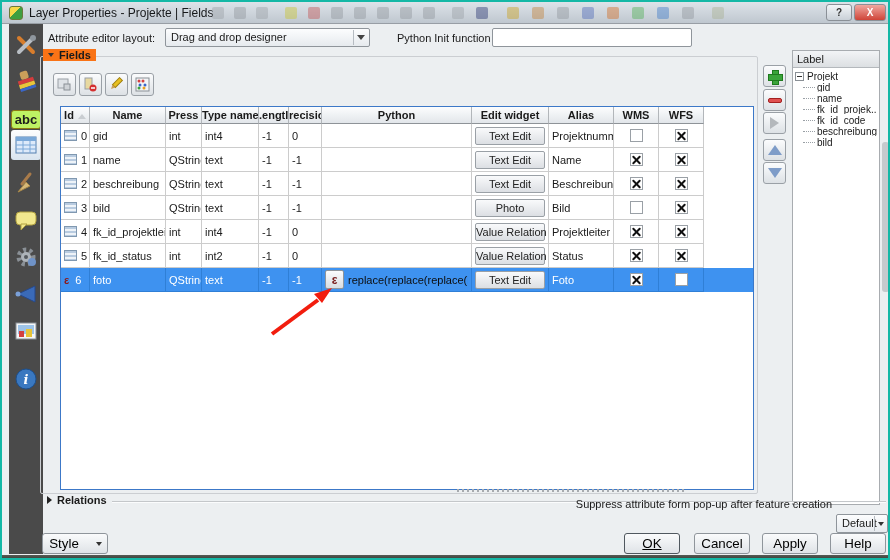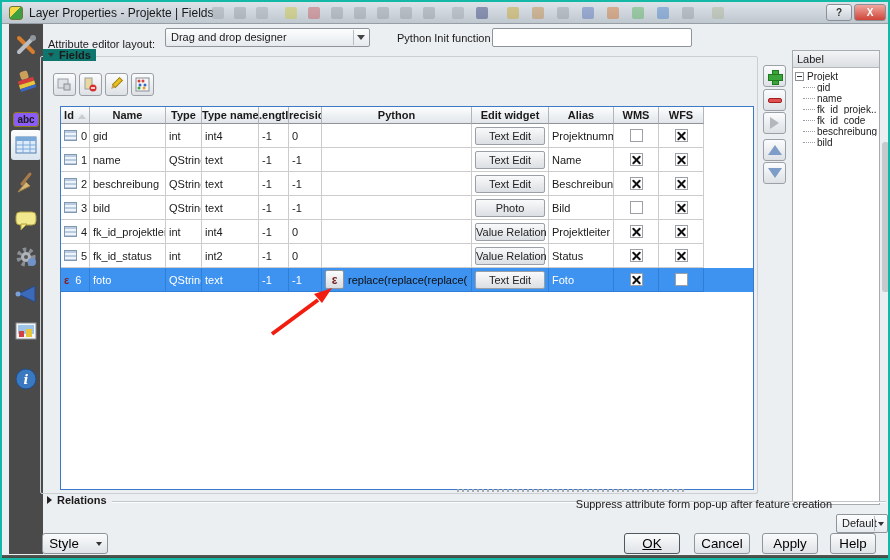--- a/index.html
+++ b/index.html
@@ -16,37 +16,37 @@
   .ghost { position:absolute; top:5px; width:12px; height:12px; border-radius:2px; opacity:.42; filter:blur(.6px); }
   .winbtn { position:absolute; top:2px; height:17px; border:1px solid #8a9097; border-radius:3px;
     text-align:center; line-height:15px; font-size:10px; font-weight:bold; cursor:default; }
   .btn-help { left:824px; width:26px; background:linear-gradient(#f2f5f8,#c9d0d7); color:#333; }
   .btn-close { left:852px; width:32px; background:linear-gradient(#f0a8a0,#cf4438); color:#fff; }
 
   
   .sidebar { position:absolute; left:7px; top:22px; width:34px; height:530px; background:#4a4a4a; }
   .side-item { position:absolute; left:2px; width:30px; height:30px; display:flex; align-items:center; justify-content:center; }
   .side-item.selected { background:linear-gradient(#fdfdfd,#d9e4ef); border-radius:3px; }
-  .abc-badge { background:#8b5cf6; border:1px solid #8d7a12; border-radius:3px; color:#1c1c1c;
-    font-size:10px; font-weight:bold; padding:1px 3px; }
+  .abc-badge { background:#bef264; border:1px solid #8d7a12; border-radius:3px; color:#1c1c1c;
+    font-size:13px; font-weight:bold; padding:1px 3px; }
 
   
   .lbl { position:absolute; white-space:nowrap; }
   .combo { position:absolute; height:19px; background:linear-gradient(#fcfdfe,#e6eaee); border:1px solid #8f959b;
     border-radius:2px; padding:2px 18px 0 5px; }
   .combo .arrow { position:absolute; right:1px; top:1px; bottom:1px; width:15px; border-left:1px solid #b6bcc2;
     display:flex; align-items:center; justify-content:center; }
   .tri-down { width:0; height:0; border-left:4px solid transparent; border-right:4px solid transparent; border-top:5px solid #444; }
   .tri-right { width:0; height:0; border-top:4px solid transparent; border-bottom:4px solid transparent; border-left:5px solid #222; }
   .tri-down-sm { width:0; height:0; border-left:3px solid transparent; border-right:3px solid transparent; border-top:4px solid #333; }
   .textinput { position:absolute; height:19px; background:#fff; border:1px solid #8f959b; border-radius:2px; padding:0 4px; font:inherit; }
 
   
   .groupbox { position:absolute; border:1px solid #cbced2; border-radius:2px; }
-  .group-title { position:absolute; background:#0f766e; padding:0 5px; font-weight:bold; display:flex; align-items:center; gap:5px; }
+  .group-title { position:absolute; background:#f97316; padding:0 5px; font-weight:bold; display:flex; align-items:center; gap:5px; }
 
   
   .tbtn { position:absolute; top:16px; width:23px; height:23px; border:1px solid #9aa0a6; border-radius:3px;
     background:linear-gradient(#fbfcfd,#dde1e5); display:flex; align-items:center; justify-content:center; }
 
   
   .table-frame { position:absolute; left:19px; top:49px; width:694px; height:384px; background:#fff; border:1px solid #3c78c8; overflow:hidden; }
   .thead { display:flex; height:17px; }
   .th { background:linear-gradient(#fcfdfe,#e2e6ea); border-right:1px solid #b2b6ba; border-bottom:1px solid #8e9398;
     font-weight:bold; text-align:center; line-height:16px; overflow:hidden; white-space:nowrap; position:relative; }
@@ -209,21 +209,21 @@
       </svg>
     </div>
     <div class="side-item" style="top:340px">
       <svg width="24" height="24">
         <circle cx="12" cy="12" r="10" fill="#3a78c0" stroke="#1d4f8c"></circle>
         <text x="12" y="17" text-anchor="middle" fill="#fff" font-size="13" font-style="italic" font-weight="bold" font-family="DejaVu Serif, serif">i</text>
       </svg>
     </div>
   </div>
 
-  <span class="lbl" style="left:46px;top:36px">Attribute editor layout:</span>
+  <span class="lbl" style="left:46px;top:30px">Attribute editor layout:</span>
   <div class="combo" style="left:163px;top:26px;width:205px">
     <span>Drag and drop designer</span>
     <span class="arrow">
         <span class="tri-down"></span>
       </span>
   </div>
   <span class="lbl" style="left:395px;top:30px">Python Init function</span>
   <input class="textinput" style="left: 490px; top: 26px; width: 200px;" value="">
 
   <div class="groupbox" style="left:38px;top:54px;width:718px;height:438px">
@@ -262,21 +262,21 @@
           <circle cx="10" cy="8" r="1.5" fill="#3a66c8"></circle>
         <circle cx="4" cy="11" r="1.5" fill="#3aa43a"></circle>
           <circle cx="9" cy="11" r="1.5" fill="#e8a020"></circle>
       </svg>
     </button>
 
     <div class="table-frame">
       <div class="thead">
         <div class="th c-id"><span>Id</span><span class="sort-ind"></span></div>
         <div class="th c-name">Name</div>
-        <div class="th c-type">Type</div>
+        <div class="th c-type">Press</div>
         <div class="th c-tname">Type name</div>
         <div class="th c-len">.engtl</div>
         <div class="th c-prec">recisio</div>
         <div class="th c-comment">Python</div>
         <div class="th c-widget">Edit widget</div>
         <div class="th c-alias">Alias</div>
         <div class="th c-wms">WMS</div>
         <div class="th c-wfs">WFS</div>
       </div>
 
@@ -517,16 +517,16 @@
       </span>
   </div>
 
   <button class="pbtn" style="left:40px;width:66px;padding-right:22px">
     <span>Style</span>
     <span class="tri-down-sm style-arrow"></span>
   </button>
   <button class="pbtn default-btn" style="left:622px;width:56px">OK</button>
   <button class="pbtn" style="left:692px;width:56px">Cancel</button>
   <button class="pbtn" style="left:760px;width:56px">Apply</button>
-  <button class="pbtn" style="left:828px;width:46px">Help</button>
+  <button class="pbtn" style="left:828px;width:56px">Help</button>
 
   <div class="bottom-strip"></div>
 </div>
 
 </body></html>

